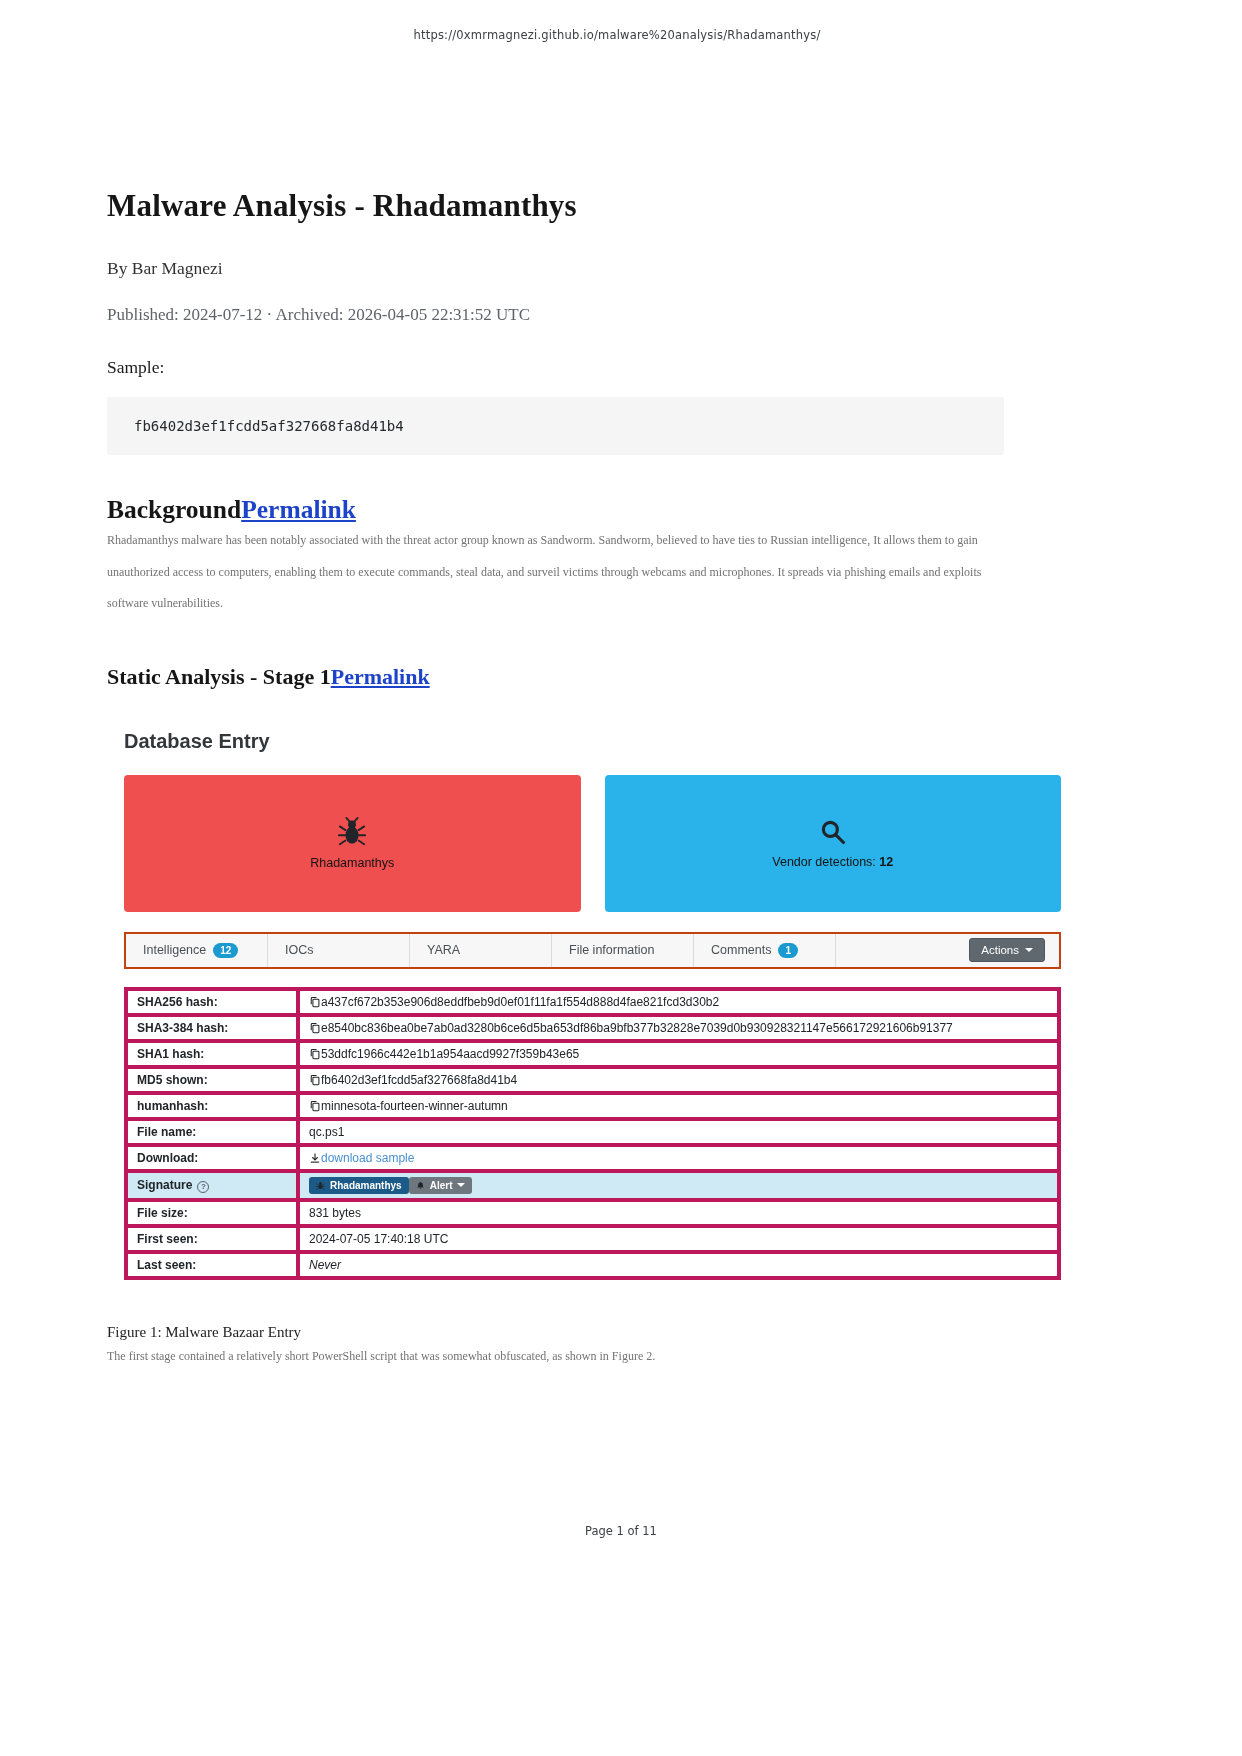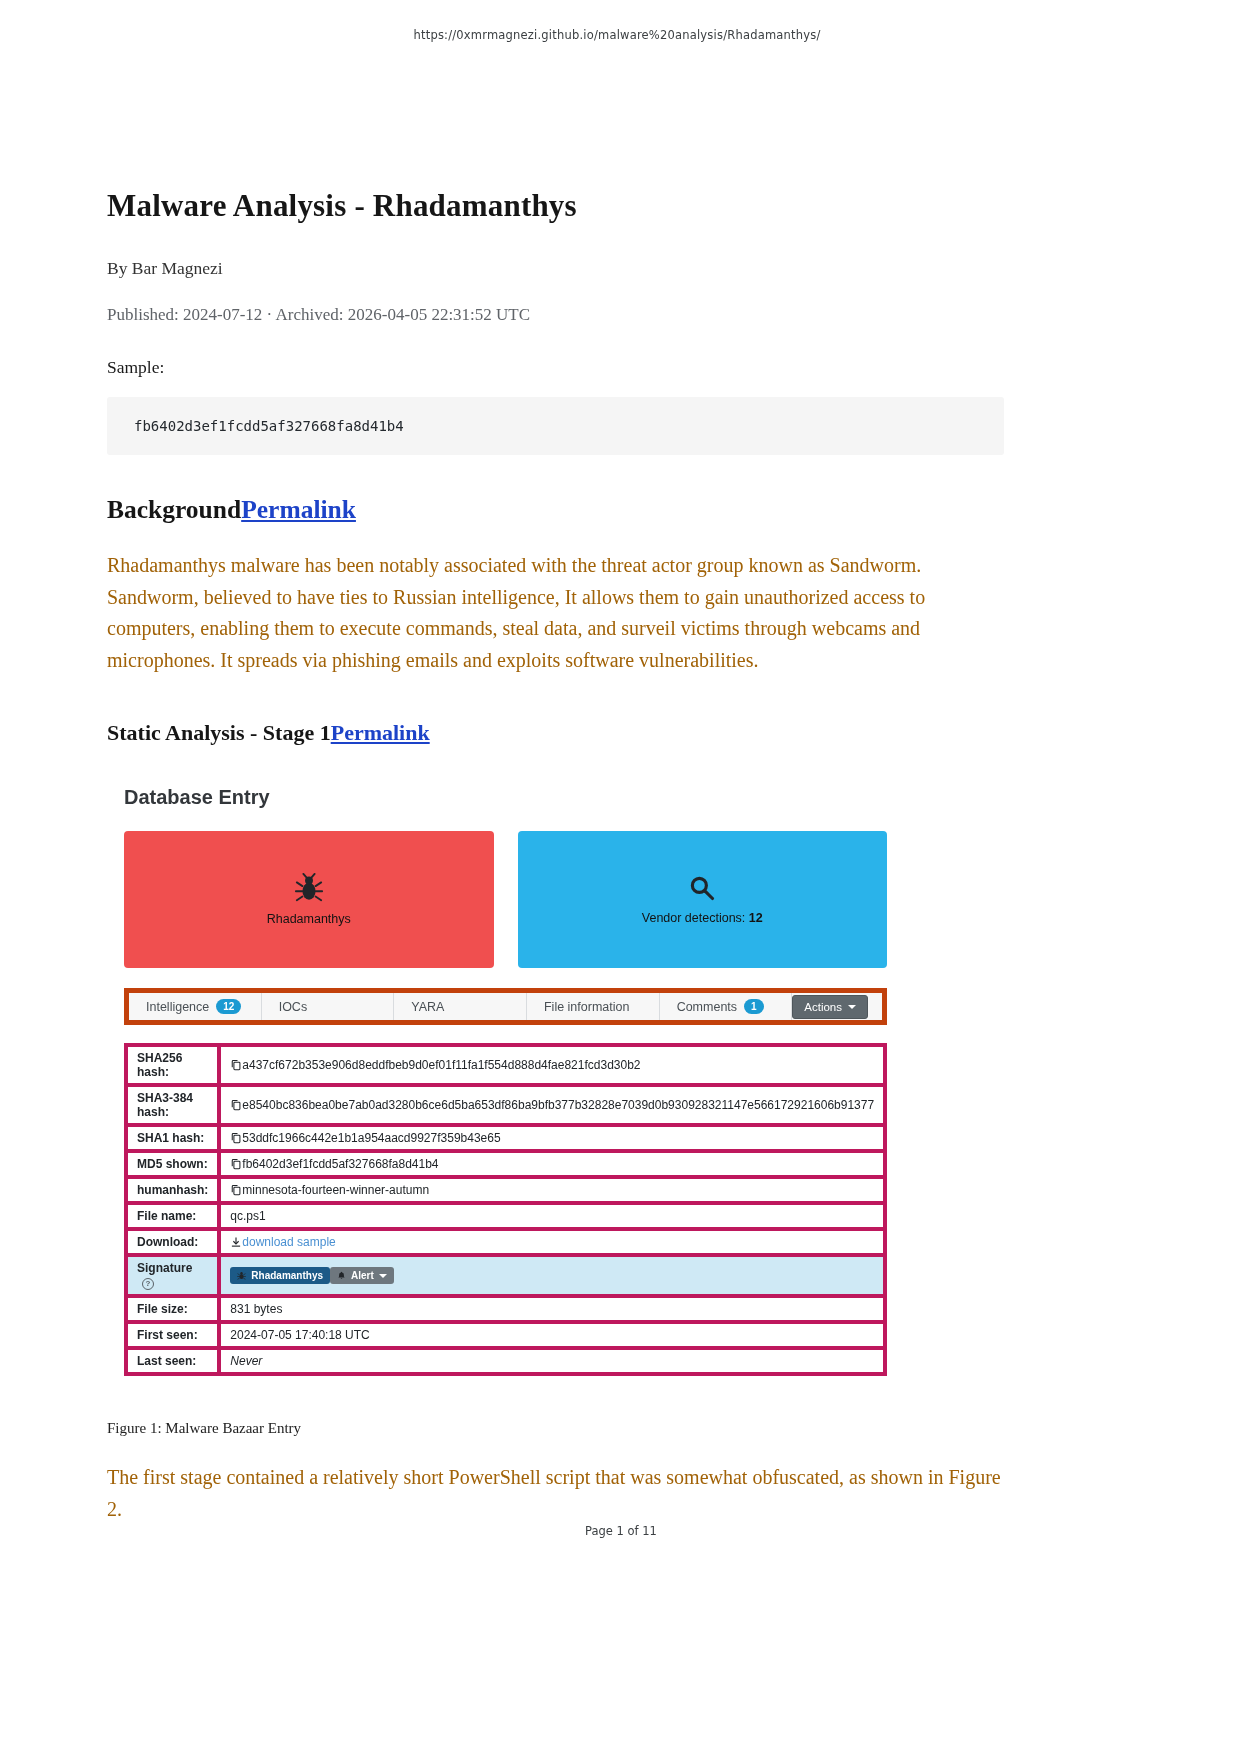--- a/index.html
+++ b/index.html
@@ -27,41 +27,41 @@
 
   .code-block {
     margin-top:19px; background:#f5f5f5; border-radius:3px;
     padding:21px 27px; font-family:"DejaVu Sans Mono", monospace;
     font-size:14px; color:#24292e; white-space:pre;
   }
 
   h2.sec { margin-top:40px; font-size:25.5px; font-weight:700; color:#161616; }
   h3.sec { margin-top:44px; font-size:22px; font-weight:700; color:#161616; }
   a.permalink { color:var(--permalink-blue,#1d43c8); text-decoration:underline; cursor:pointer; }
-  .body-text { margin-top:25px; font-size:20px; line-height:31.5px; color:#a16207; }
+  .body-text { font-size:12px; line-height:31.5px; color:#737373; }
 
   
   figure.bazaar {
-    display:block; margin-top:40px; margin-left:17px; width:763px;
+    display:block; margin-top:40px; margin-left:17px; width:937px;
     font-family:"Liberation Sans", sans-serif; color:#212529;
   }
   .bz-head { font-size:20px; font-weight:600; color:#33373b; }
   .bz-cards { display:flex; gap:24px; margin-top:22px; }
   .bz-card {
     flex:1; height:137px; border-radius:4px; color:#131313;
     display:flex; flex-direction:column; align-items:center; justify-content:center; gap:9px;
   }
   .bz-card.red  { background:var(--card-red,#f04f4f); }
   .bz-card.blue { background:var(--card-blue,#2ab3ea); }
   .bz-card .card-label { font-size:12.5px; }
   .bz-card .card-label b { font-weight:700; }
 
   .bz-tabs {
     margin-top:20px; height:37px; display:flex; align-items:stretch;
-    background:#f7f7f7; border:5px solid #c2410c;
+    background:#f7f7f7; border:2px solid #c2410c;
   }
   .bz-tab {
     width:142px; display:flex; align-items:center; gap:7px; padding:0 17px;
     border-right:1px solid #d9dcdf; font-size:12.5px; color:#4a5055; cursor:pointer;
     white-space:nowrap;
   }
   .pill {
     background:var(--badge-blue,#1b9ad2); color:#fff; font-size:10px; font-weight:700;
     border-radius:9px; padding:2px 7px; line-height:1.1;
   }

